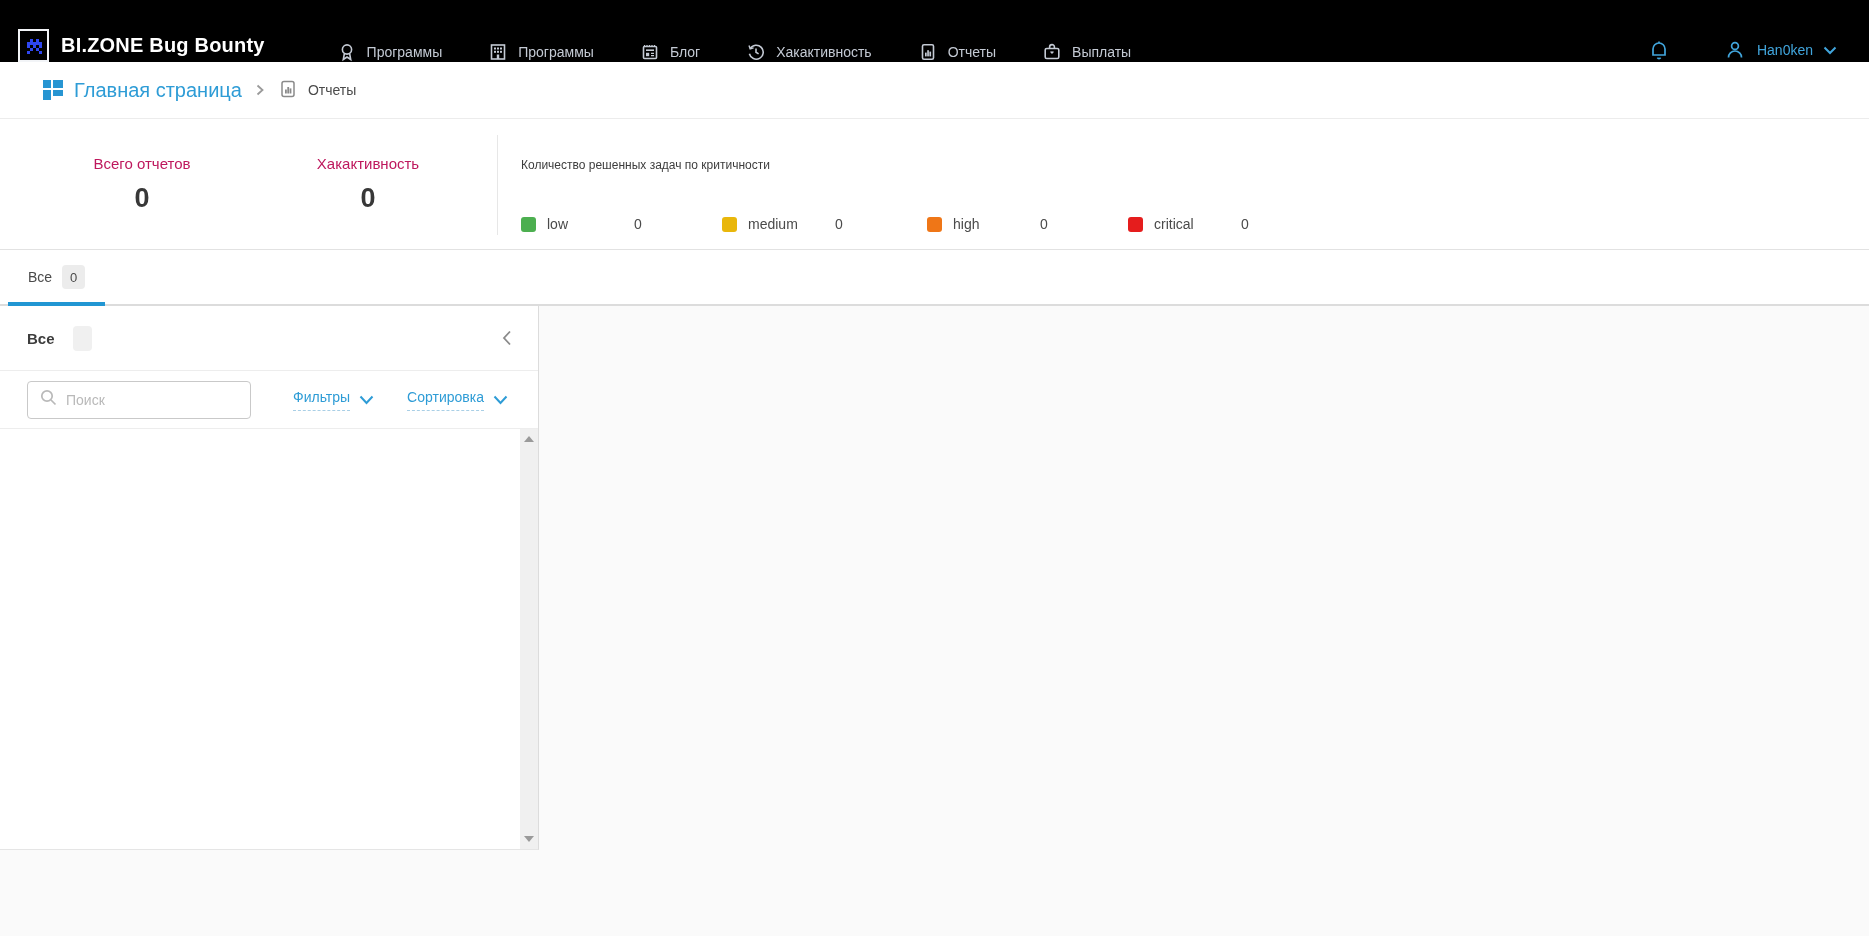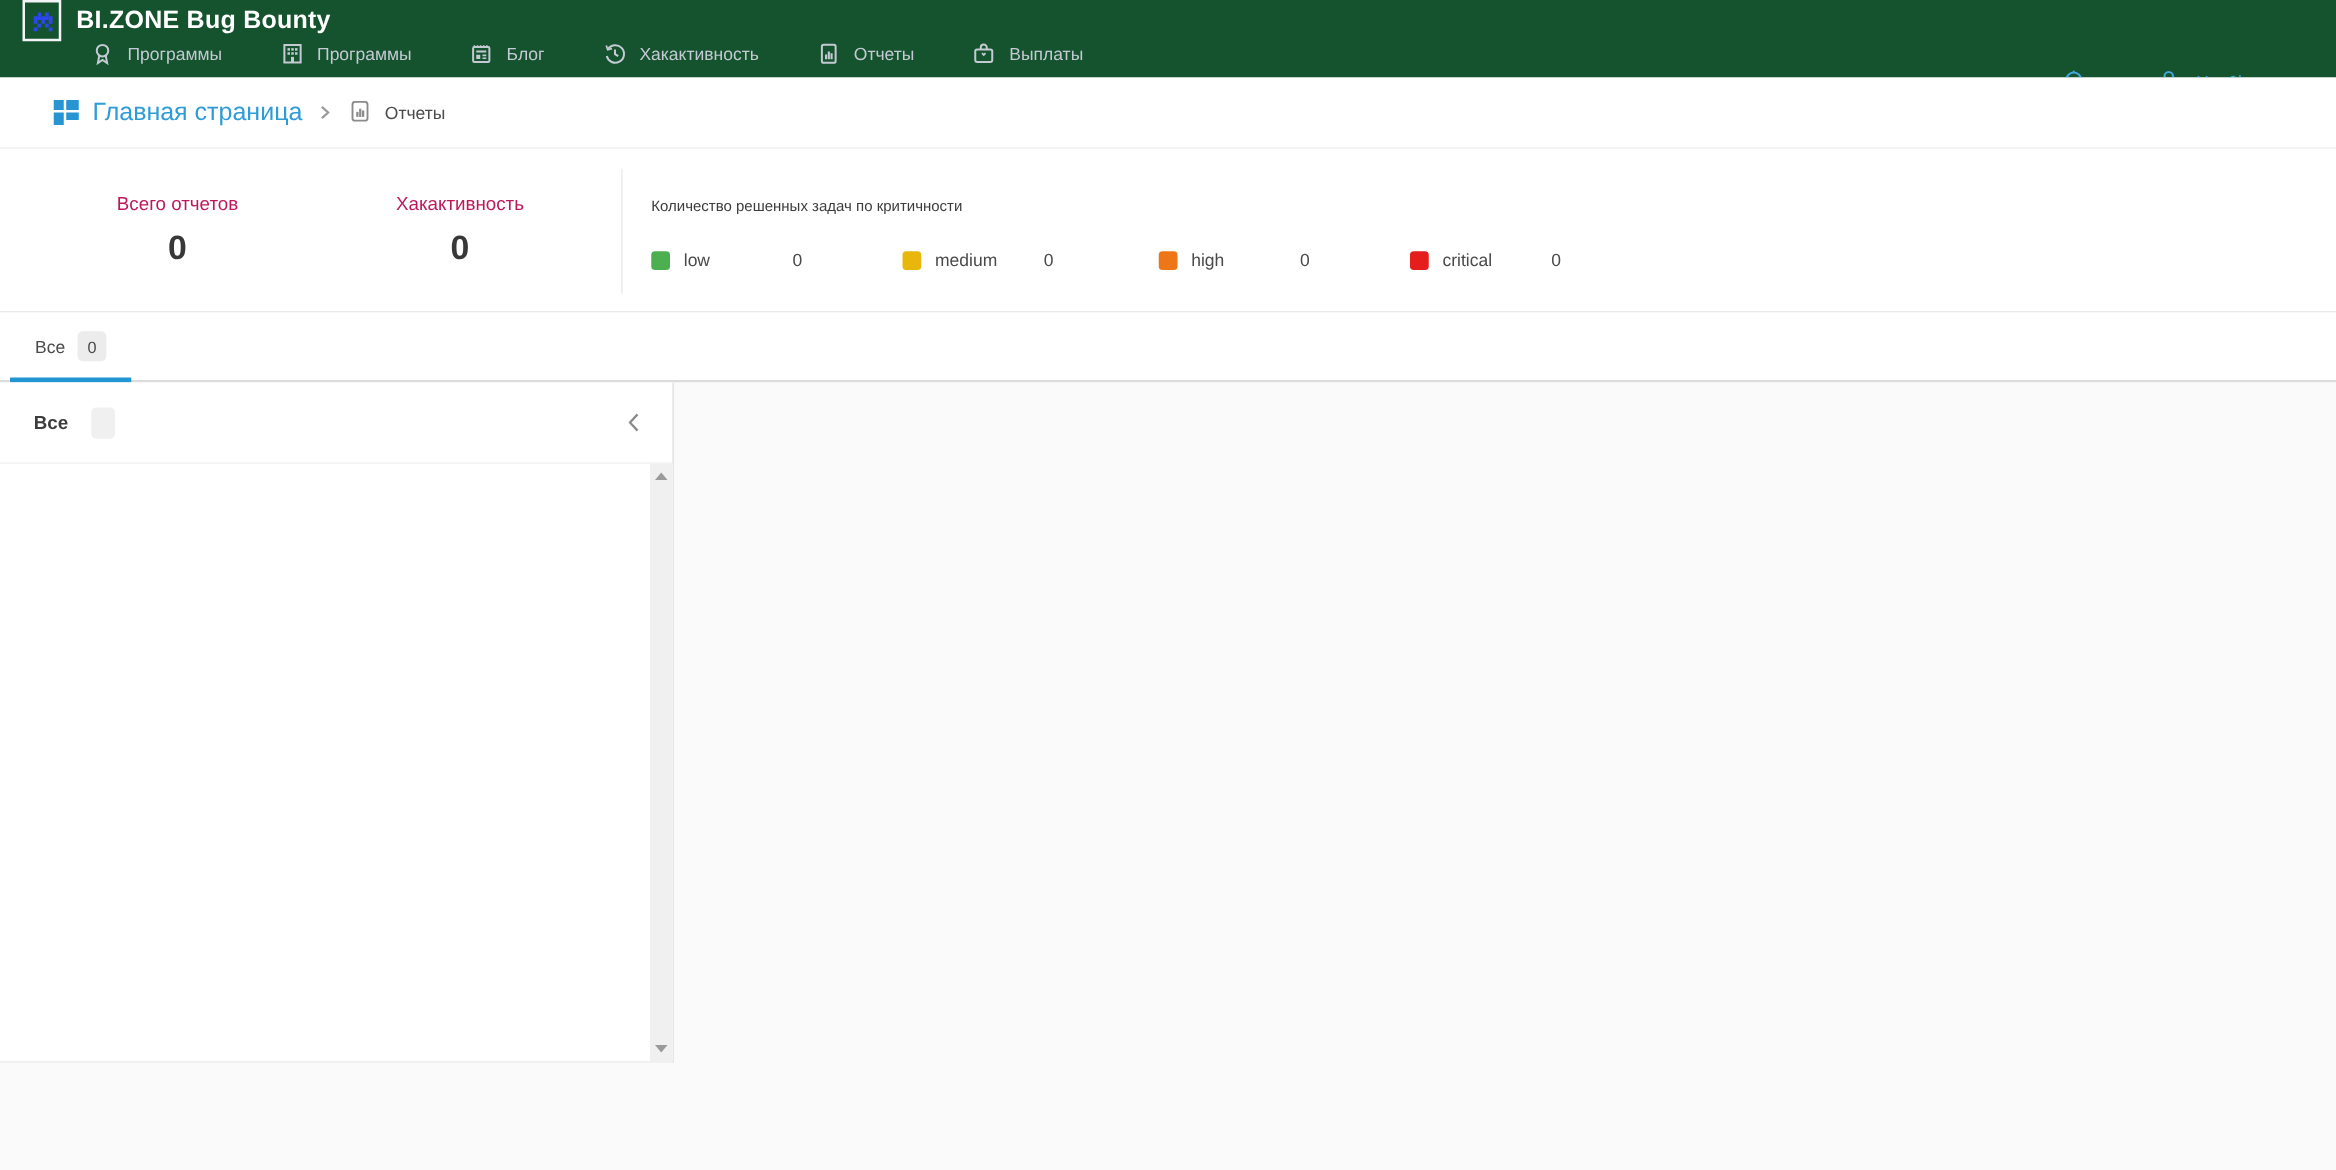--- a/index.html
+++ b/index.html
@@ -7,21 +7,21 @@
   body {
     font-family:"Liberation Sans", sans-serif;
     background:#fafafa;
     color:#3d3d3d;
     position:relative;
   }
 
   
   .navbar {
     position:absolute; left:0; top:0; width:1869px; height:62px;
-    background:#14532d; display:flex; align-items:flex-start;flex-direction:column;
+    background:#000000; display:flex; align-items:flex-end;
   }
   .brand { display:flex; align-items:center; gap:12px; margin-left:18px; cursor:pointer; }
   .logo-box {
     width:31px; height:33px; border:2px solid #f2f4f7; position:relative;
   }
   .logo-bug {
     position:absolute; left:7px; top:8px; width:3px; height:3px;
     background:transparent;
     box-shadow:
       3px 0 0 #2E46F0, 9px 0 0 #2E46F0,
@@ -59,21 +59,21 @@
     background:#ffffff; border-bottom:1px solid #e2e2e2;
   }
   .stat-block { position:absolute; top:36px; width:210px; text-align:center; }
   .stat-block.b1 { left:37px; }
   .stat-block.b2 { left:263px; }
   .stat-label { color:#be185d; font-size:15px; }
   .stat-value { color:#383838; font-size:27px; font-weight:700; margin-top:11px; }
   .stat-divider { position:absolute; left:497px; top:16px; height:100px; width:1px; background:#e7e7e7; }
   .sev-title { position:absolute; left:521px; top:39px; font-size:12px; color:#3d3d3d; }
   .sev-row { position:absolute; left:521px; top:80px; height:20px; }
-  .sev-item { position:absolute; top:0; width:205px; height:20px; }
+  .sev-item { position:absolute; top:16px; width:205px; height:20px; }
   .sev-item .sq { position:absolute; left:0; top:2px; width:15px; height:15px; border-radius:3px; }
   .sev-item .lbl { position:absolute; left:26px; top:1px; font-size:14px; color:#4a4a4a; }
   .sev-item .val { position:absolute; left:113px; top:1px; font-size:14px; color:#4a4a4a; }
 
   
   .tabrow {
     position:absolute; left:0; top:250px; width:1869px; height:56px;
     background:#ffffff; border-bottom:2px solid #dcdcdc;
   }
   .tab {
@@ -325,20 +325,47 @@
   <div class="panel">
     <div class="panel-head">
       <span class="panel-title">Все</span>
       <span class="panel-badge"></span>
       <span class="collapse-btn">
         <svg width="10" height="16" viewBox="0 0 10 16" fill="none" stroke="#8a8a8a" stroke-width="1.8">
           <path d="M8 1.5 L2 8 L8 14.5"></path>
         </svg>
       </span>
     </div>
+    <div class="panel-tools">
+      <div class="search-box">
+        <span>
+          <svg width="17" height="17" viewBox="0 0 17 17" fill="none" stroke="#b9b9b9" stroke-width="1.7">
+            <circle cx="7" cy="7" r="5.2"></circle>
+            <path d="M11 11 L15.5 15.5"></path>
+          </svg>
+        </span>
+        <input type="text" placeholder="Поиск" style="">
+      </div>
+      <div class="tool-link">
+        <span class="txt">Фильтры</span>
+        <span>
+          <svg width="15" height="10" viewBox="0 0 15 10" fill="none" stroke="#2E9CD6" stroke-width="2">
+            <path d="M1.5 1.5 L7.5 8 L13.5 1.5"></path>
+          </svg>
+        </span>
+      </div>
+      <div class="tool-link sort">
+        <span class="txt">Сортировка</span>
+        <span>
+          <svg width="15" height="10" viewBox="0 0 15 10" fill="none" stroke="#2E9CD6" stroke-width="2">
+            <path d="M1.5 1.5 L7.5 8 L13.5 1.5"></path>
+          </svg>
+        </span>
+      </div>
+    </div>
     <div class="panel-list">
       <div class="vscroll">
         <span class="arr-up"></span>
         <span class="arr-down"></span>
       </div>
     </div>
   </div>
 </div>
 
 </body></html>

